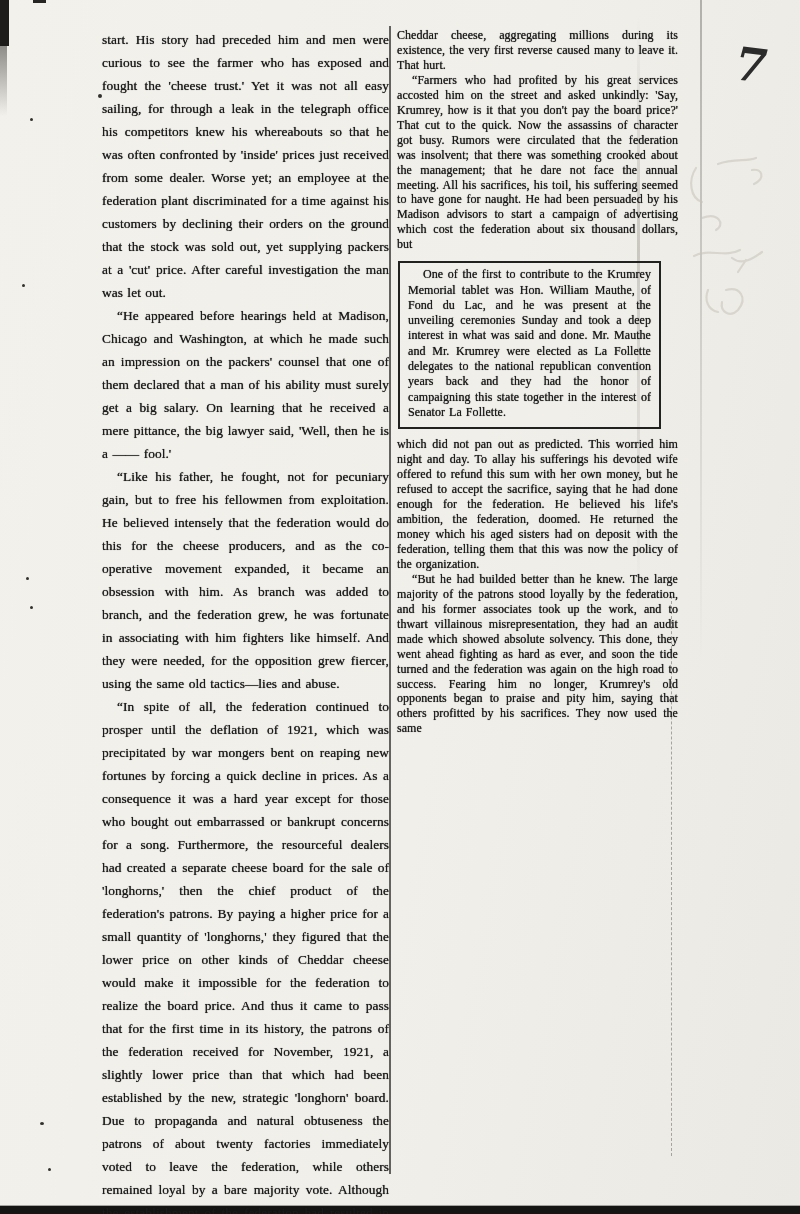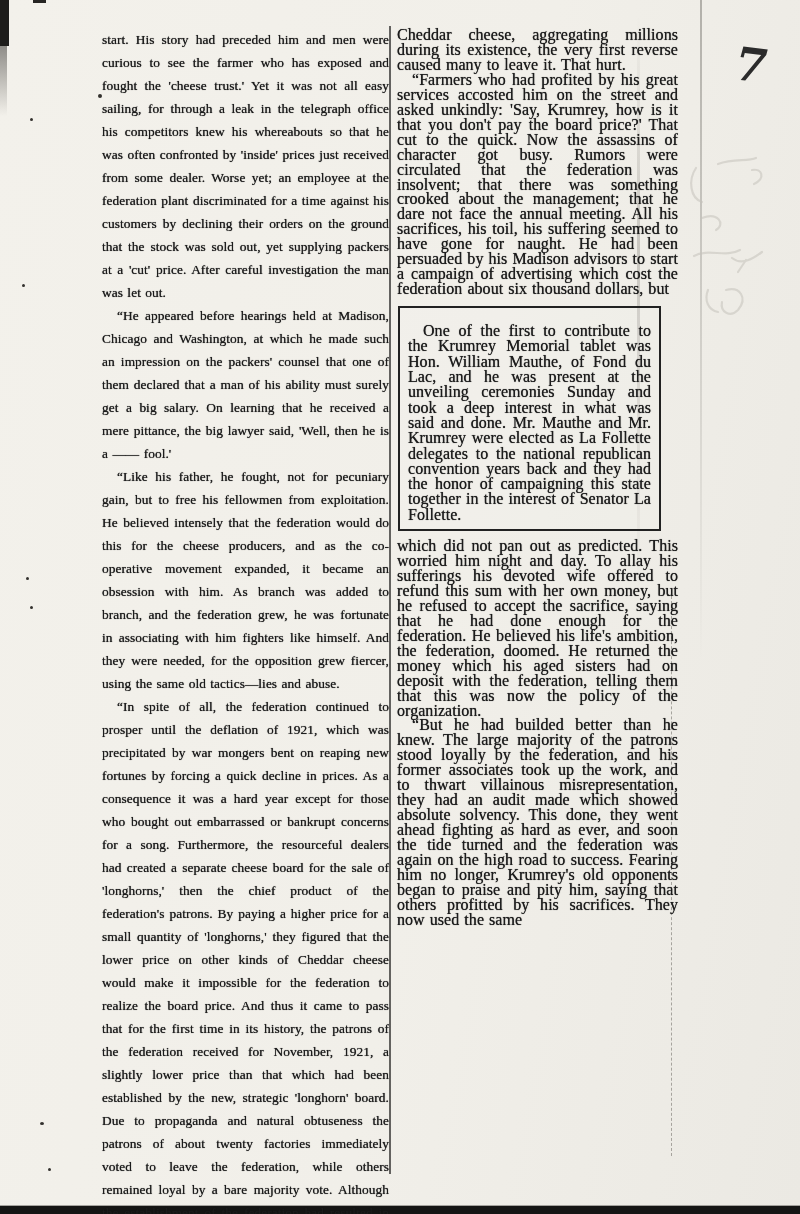--- a/index.html
+++ b/index.html
@@ -8,31 +8,31 @@
     background:#e8e6e1;
     font-family:"Liberation Serif", serif;
   }
   .page {
     position:relative; width:800px; height:1214px; overflow:hidden;
     background:linear-gradient(100deg,#f3f1eb 0%, #f1efe9 55%, #ebe9e3 100%);
     color:#1c1c1c;
   }
   .col { position:absolute; text-align:justify; }
   .col-left  { left:102px; top:28px;  width:287px; font-size:13.4px; line-height:23px; }
-  .col-right { left:397px; top:28px;  width:281px; font-size:16px; line-height:14.95px; }
+  .col-right { left:397px; top:28px;  width:281px; font-size:12px; line-height:14.95px; }
   .col p {
     margin:0; text-indent:15px;
     letter-spacing:0.05px; word-spacing:1px;
     text-shadow:0 0 0.75px rgba(22,22,22,0.95);
   }
   .col p.cont { text-indent:0; }
   .memorial-box {
     border:2.5px solid #212121;
     margin:9px 17px 8px 1px;
-    padding:15px 8px 7px 8px;
+    padding:4px 8px 7px 8px;
     background:rgba(255,255,255,0.06);
   }
   .memorial-box p { line-height:15.3px; }
 
   .v-rule {
     position:absolute; left:389px; top:26px; width:1.6px; height:1148px;
     background:#3b3a38; opacity:.78;
   }
   .v-dashed {
     position:absolute; left:671px; top:596px; height:560px; width:0;

